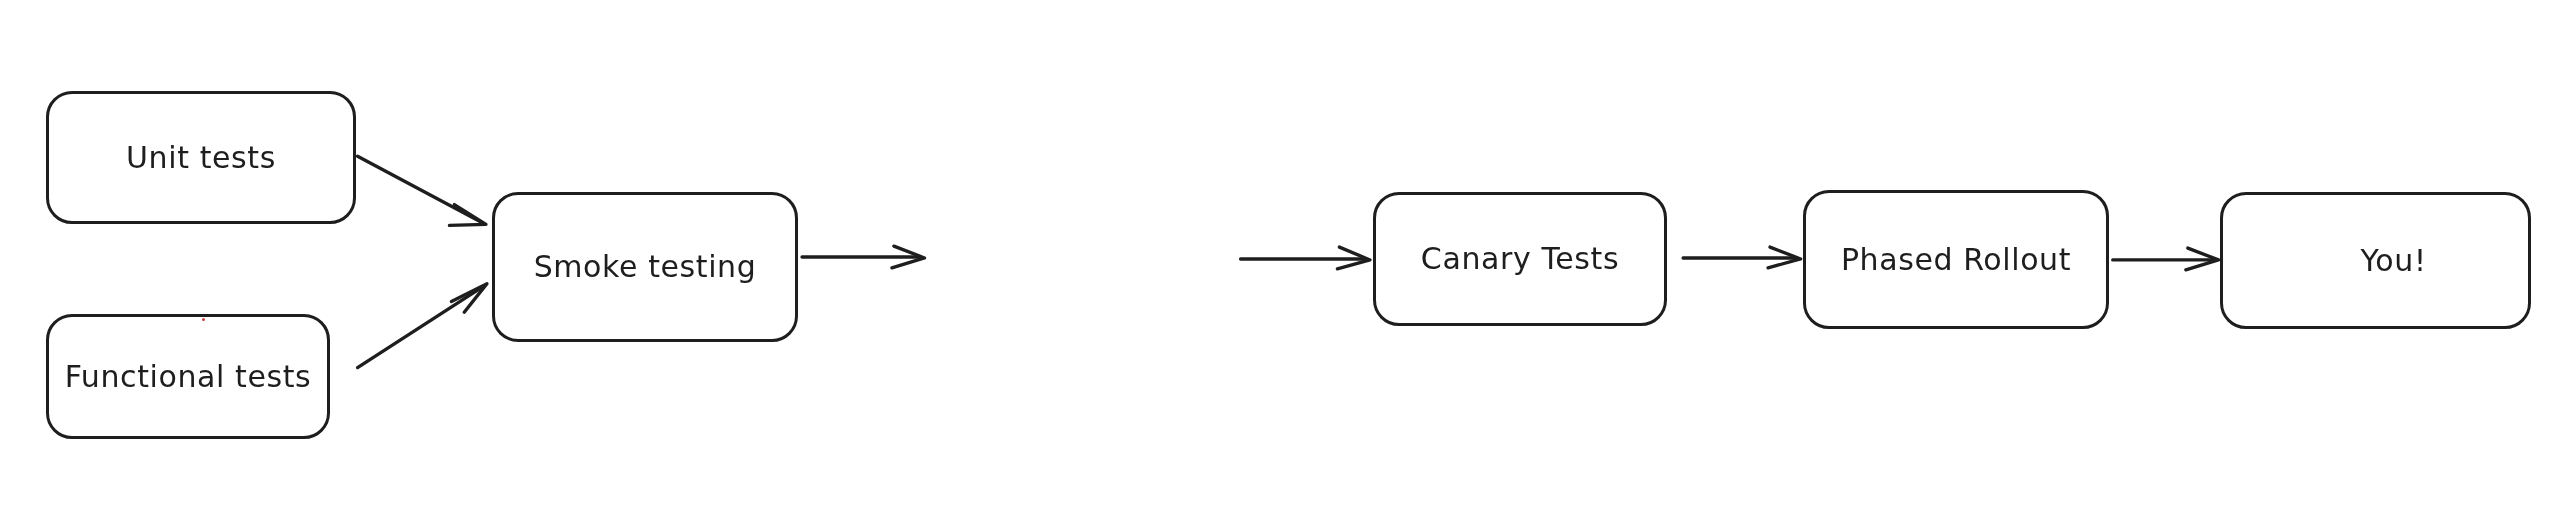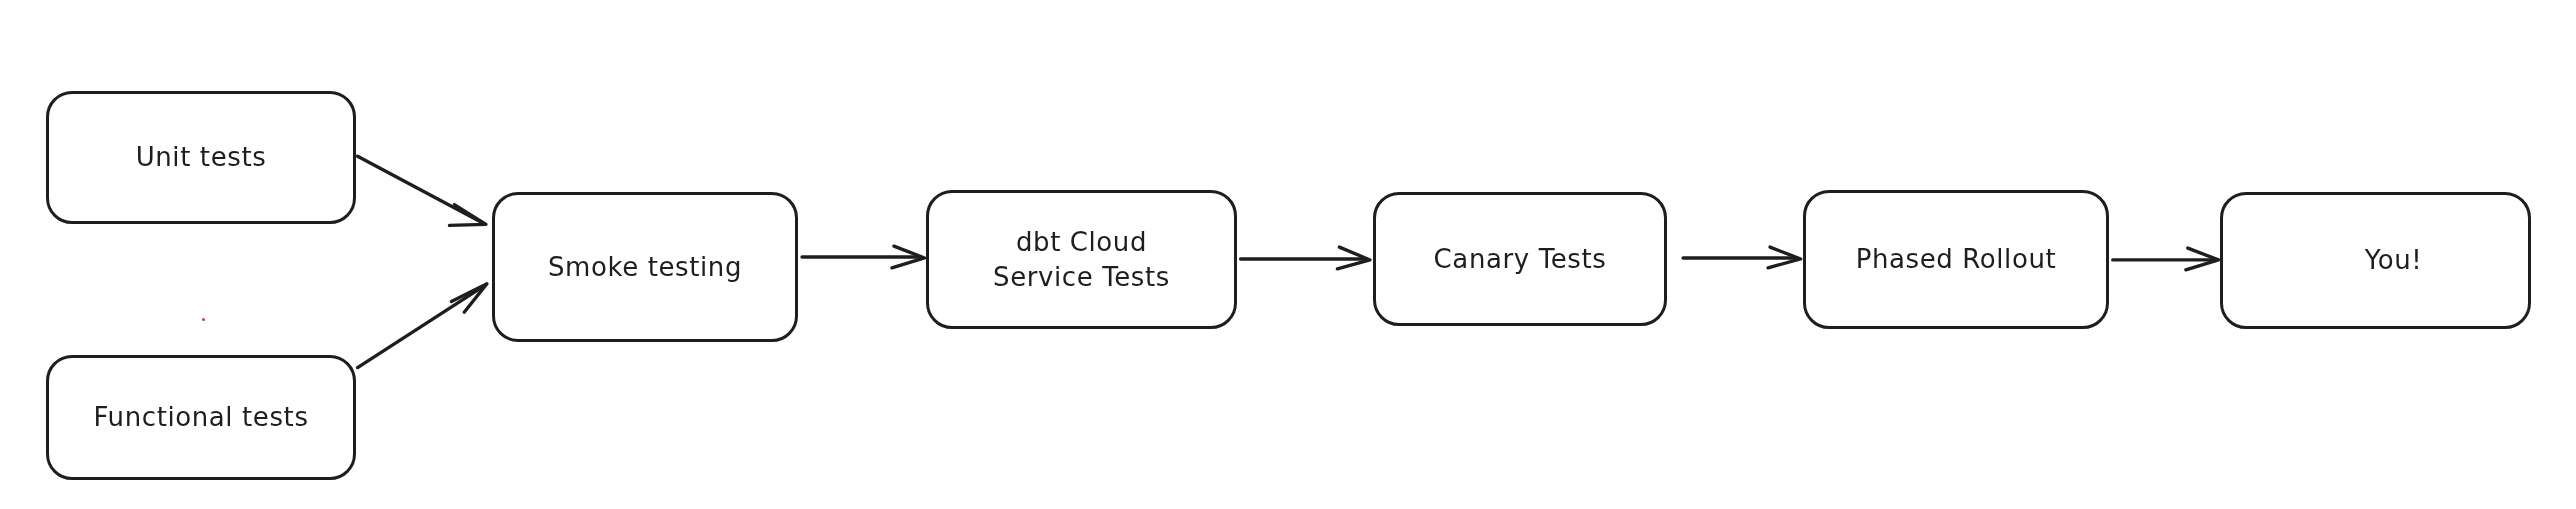--- a/index.html
+++ b/index.html
@@ -31,21 +31,21 @@
     border: 3.2px solid #1e1e1e;
     border-radius: 26px;
     background: transparent;
     display: flex;
     align-items: center;
     justify-content: center;
     text-align: center;
   }
   .node-label {
     font-family: "DejaVu Sans", sans-serif;
-    font-size: 26px;
+    font-size: 30px;
     line-height: 1.32;
     color: #1e1e1e;
     letter-spacing: 0.6px;
     white-space: pre-line;
     font-weight: 400;
   }
   .speck {
     position: absolute;
     width: 3px;
     height: 3px;
@@ -88,32 +88,28 @@
     <g>
       <path d="M 2139 263 L 2242 263" fill="none" stroke="#1e1e1e" stroke-width="3.4" stroke-linecap="round" stroke-linejoin="round"></path>
       <path d="M 2215 251 L 2246 263 L 2213 273" fill="none" stroke="#1e1e1e" stroke-width="3.4" stroke-linecap="round" stroke-linejoin="round"></path>
     </g>
   </svg>
 
   <div class="node" id="node-unit-tests" style="left: 46px; top: 91px; width: 310px; height: 133px;">
     <span class="node-label">Unit tests</span>
   </div>
 
-  <div class="node" id="node-functional-tests" style="left: 46px; top: 314px; width: 310px; height: 125px; margin-top: 41px;">
+  <div class="node" id="node-functional-tests" style="left: 46px; top: 314px; width: 284px; height: 125px;">
     <span class="node-label">Functional tests</span>
   </div>
 
   <div class="node" id="node-smoke-testing" style="left: 492px; top: 192px; width: 306px; height: 150px;">
     <span class="node-label">Smoke testing</span>
   </div>
 
-  <div class="node" id="node-dbt-cloud-service-tests" style="left: 926px; top: 190px; width: 311px; height: 139px;">
-    <span class="node-label">dbt Cloud
-Service Tests</span>
-  </div>
 
   <div class="node" id="node-canary-tests" style="left: 1373px; top: 192px; width: 294px; height: 134px; text-align: center;">
     <span class="node-label">Canary Tests</span>
   </div>
 
   <div class="node" id="node-phased-rollout" style="left: 1803px; top: 190px; width: 306px; height: 139px;">
     <span class="node-label">Phased Rollout</span>
   </div>
 
   <div class="node" id="node-you" style="left: 2220px; top: 192px; width: 311px; height: 137px; padding-left: 36px;">

